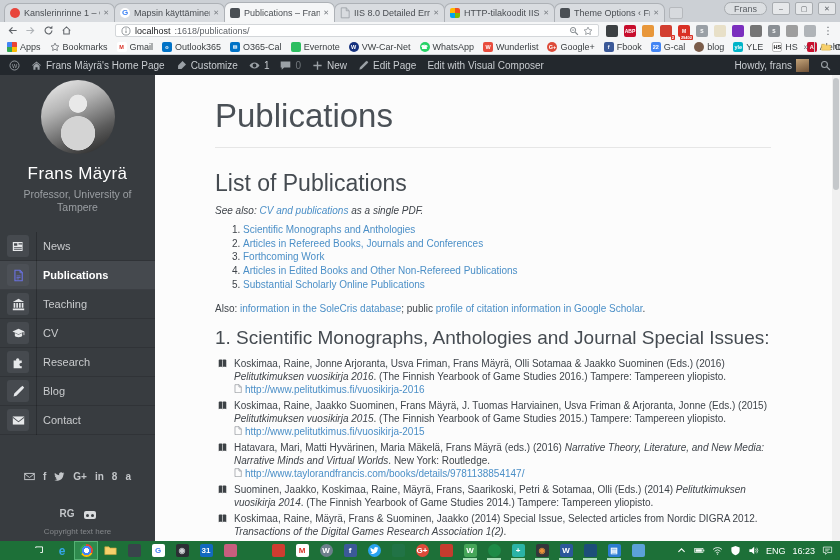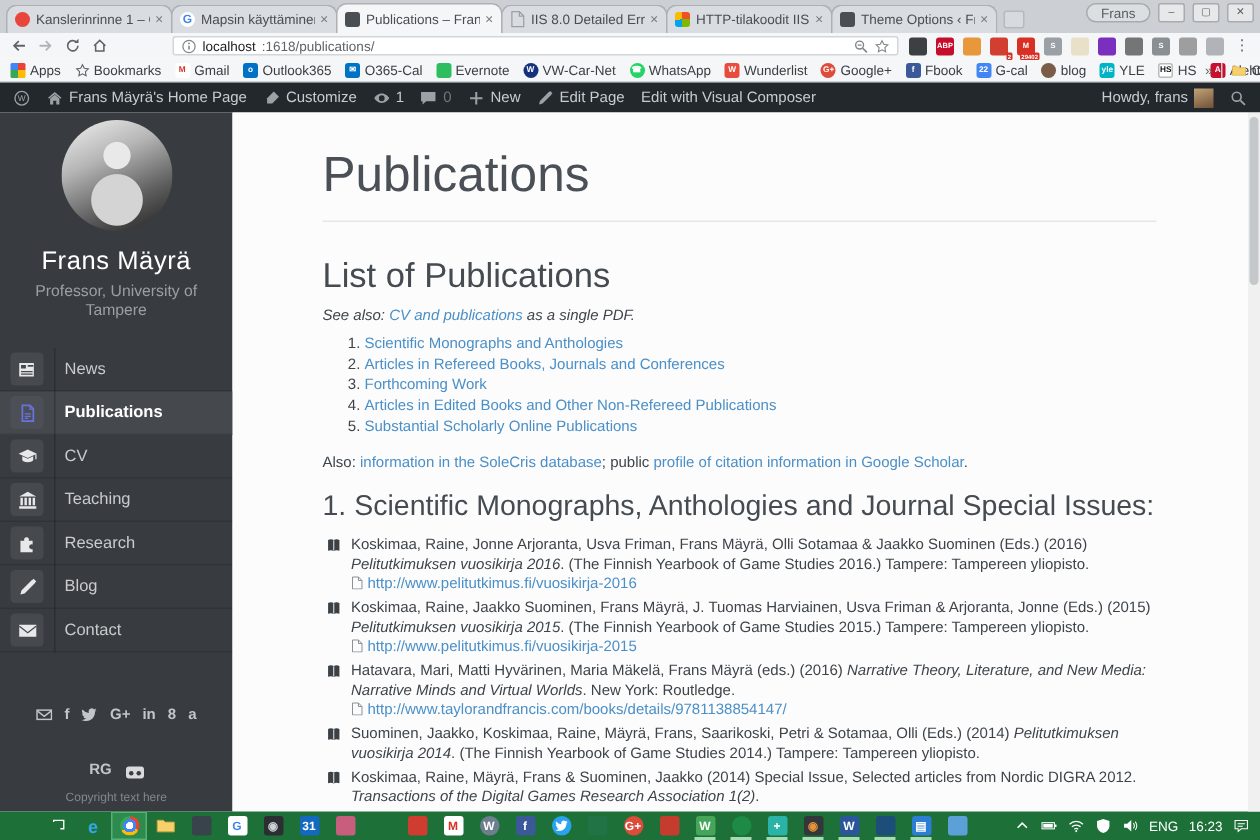--- a/index.html
+++ b/index.html
@@ -403,34 +403,34 @@
                 <path fill="none" stroke="currentColor" stroke-width="1.4" d="M3.6 1.6h6.2l2.8 2.8v10H3.6z"></path>
                 <path fill="none" stroke="currentColor" d="M9.8 1.6v3h3"></path>
                 <path stroke="currentColor" d="M5.5 8.5h5M5.5 10.5h5M5.5 12.2h3"></path>
               </svg>
             </span>
             <span class="nlabel">Publications</span>
           </div>
           <div class="nrow">
             <span class="ntile">
               <svg viewBox="0 0 16 16">
+                <path fill="currentColor" d="M8 1l7 4H1zM2 6h2v6H2zm3.3 0h2v6h-2zm3.4 0h2v6h-2zM12 6h2v6h-2zM1 13h14v2H1z"></path>
+              </svg>
+            </span>
+            <span class="nlabel">Teaching</span>
+          </div>
+          <div class="nrow">
+            <span class="ntile">
+              <svg viewBox="0 0 16 16">
                 <path fill="currentColor" d="M8 2L15.5 5.5 8 9 .5 5.5z"></path>
                 <path fill="currentColor" d="M3.5 7.5v3.2c0 1 2 1.8 4.5 1.8s4.5-.8 4.5-1.8V7.5L8 9.6z"></path>
                 <path stroke="currentColor" d="M14.7 6v4"></path>
               </svg>
             </span>
             <span class="nlabel">CV</span>
-          </div>
-          <div class="nrow">
-            <span class="ntile">
-              <svg viewBox="0 0 16 16">
-                <path fill="currentColor" d="M8 1l7 4H1zM2 6h2v6H2zm3.3 0h2v6h-2zm3.4 0h2v6h-2zM12 6h2v6h-2zM1 13h14v2H1z"></path>
-              </svg>
-            </span>
-            <span class="nlabel">Teaching</span>
           </div>
           <div class="nrow">
             <span class="ntile">
               <svg viewBox="0 0 16 16">
                 <path fill="currentColor" d="M2 5.5h3.2a2 2 0 1 1 3.6 0H12v3.2a2 2 0 1 0 0 3.6V15H2z"></path>
               </svg>
             </span>
             <span class="nlabel">Research</span>
           </div>
           <div class="nrow">

